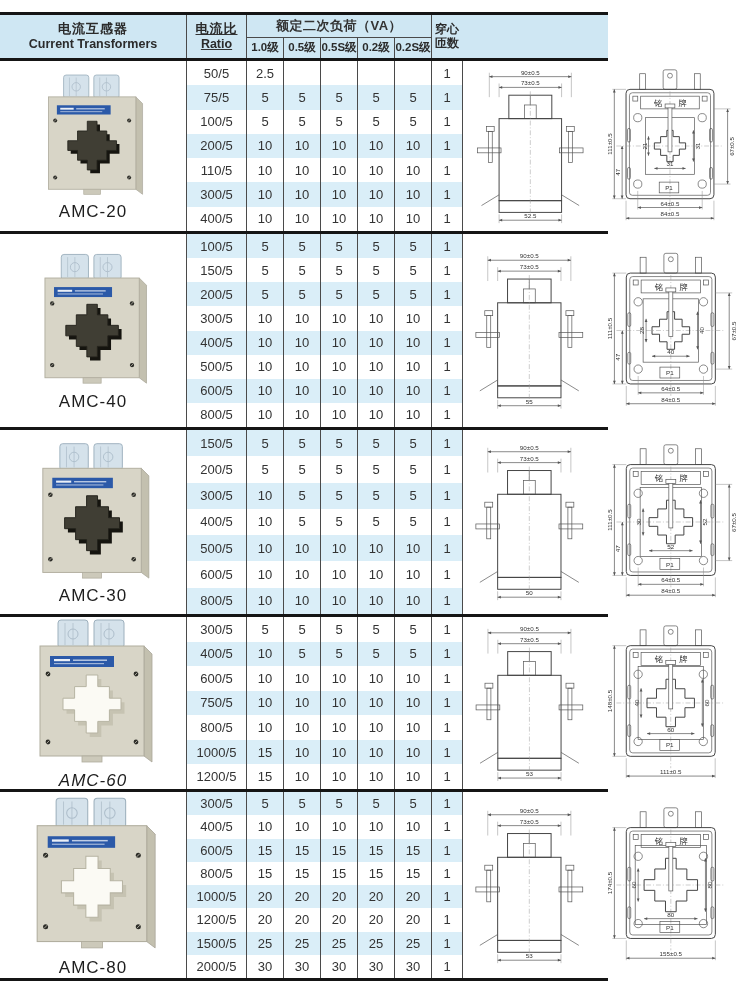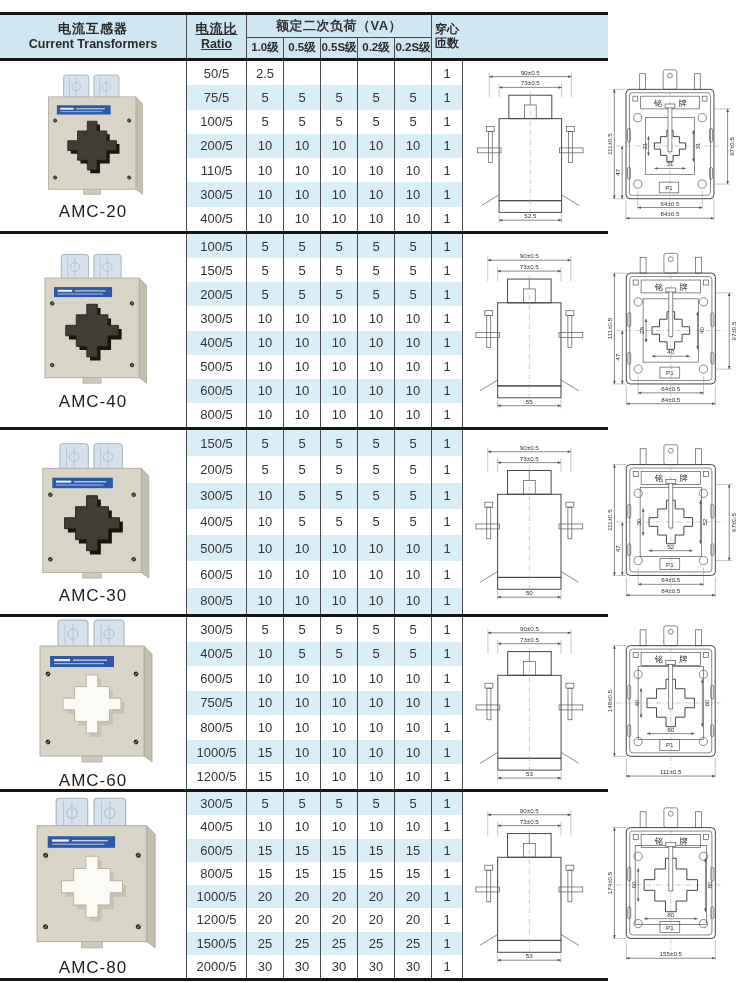--- a/index.html
+++ b/index.html
@@ -634,21 +634,21 @@
                 <line class="de" x1="120" y1="140" x2="120" y2="160"></line>
                 <line class="dl" x1="30" y1="158" x2="120" y2="158"></line>
                 <polygon class="df" points="30,158 33.2,156.6 33.2,159.4"></polygon>
                 <polygon class="df" points="120,158 116.8,156.6 116.8,159.4"></polygon>
                 <text class="dt" x="75" y="156" text-anchor="middle">84±0.5</text>
               </g>
             </svg>
           </div>
         </div>
         <div class="grid sec" style="height: 175px; grid-template-rows: repeat(7, 24.5714px);">
-          <div class="pc" style="grid-area: 1 / 1 / span 7;">
+          <div class="pc" style="grid-area: 1 / 1 / span 7; font-style: italic;">
             <div>
               <svg viewBox="0 0 150 152" width="150" preserveAspectRatio="xMidYMid meet">
     <rect x="40" y="6" width="30" height="28" rx="3" fill="rgba(206,221,232,0.85)" stroke="#9db0bd" stroke-width="1"></rect>
     <line x1="47" y1="9" x2="47" y2="31" stroke="#b7c6d1" stroke-width="1"></line>
     <line x1="55" y1="9" x2="55" y2="31" stroke="#b7c6d1" stroke-width="1"></line>
     <circle cx="55" cy="20" r="5" fill="none" stroke="#aebecb" stroke-width="1"></circle>
                 <rect x="76" y="6" width="30" height="28" rx="3" fill="rgba(206,221,232,0.85)" stroke="#9db0bd" stroke-width="1"></rect>
     <line x1="83" y1="9" x2="83" y2="31" stroke="#b7c6d1" stroke-width="1"></line>
     <line x1="91" y1="9" x2="91" y2="31" stroke="#b7c6d1" stroke-width="1"></line>
     <circle cx="91" cy="20" r="5" fill="none" stroke="#aebecb" stroke-width="1"></circle>

